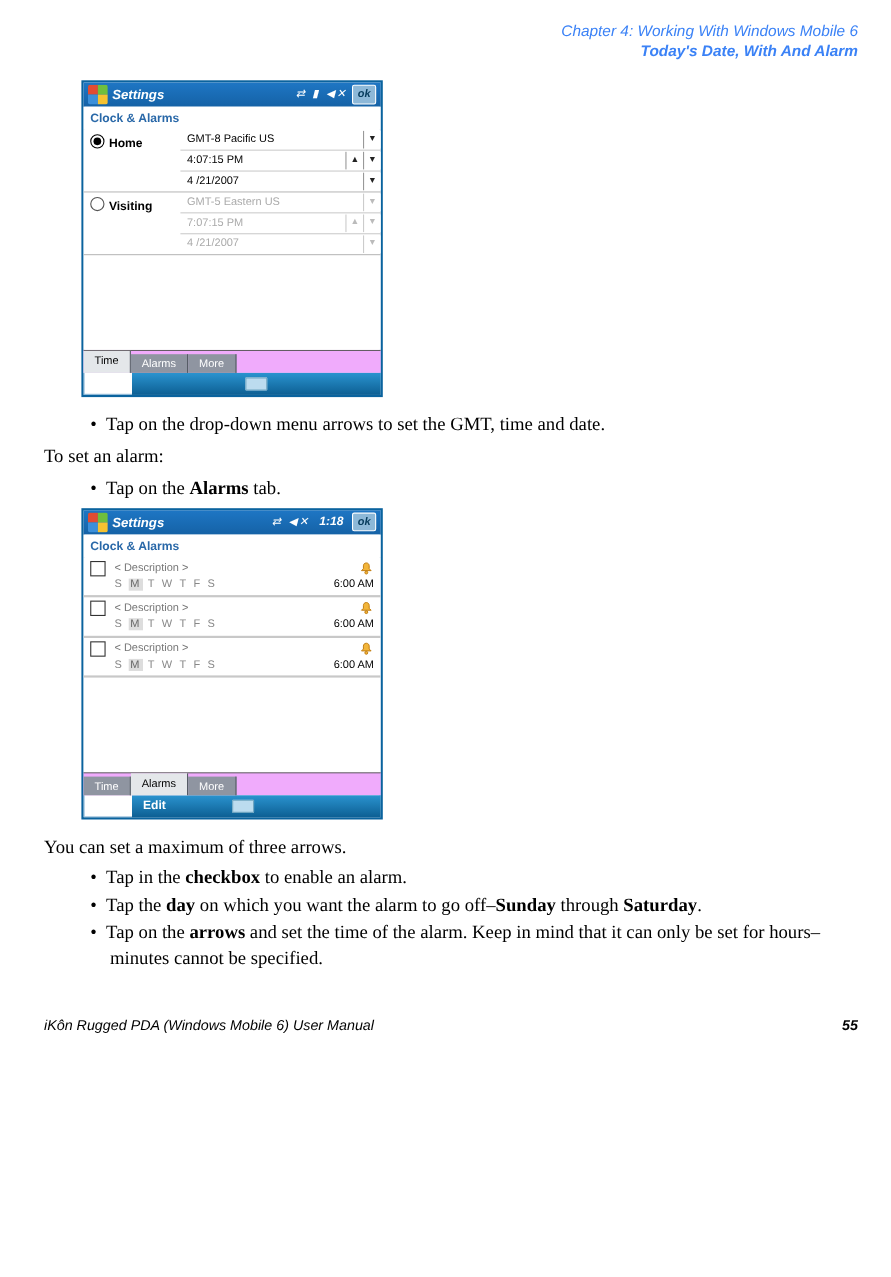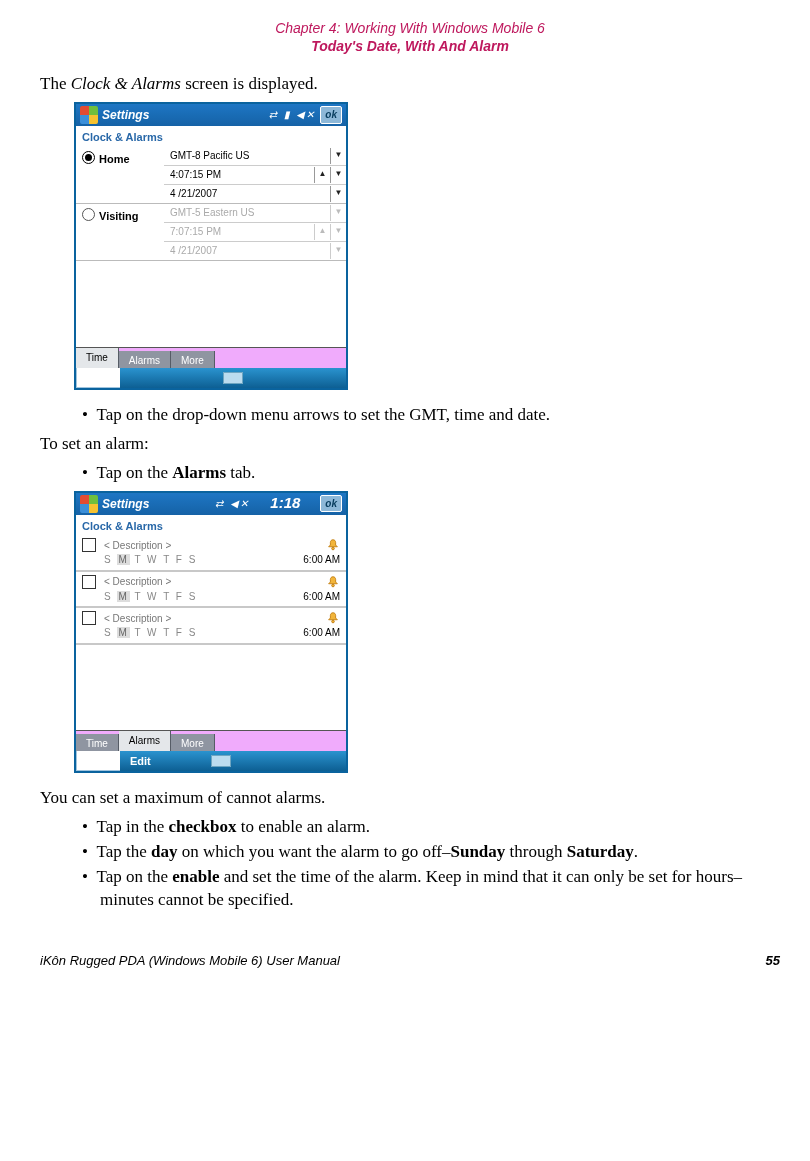--- a/index.html
+++ b/index.html
@@ -8,25 +8,25 @@
     margin: 0;
     padding: 0;
     width: 810px;
     color: #000;
     line-height: 1.35;
   }
   .page {
     padding: 20px 30px 30px 40px;
   }
   .header-right {
-    text-align: center;
+    text-align: right;
     font-family: "Trebuchet MS", "Segoe UI", sans-serif;
     font-style: italic;
     font-size: 14px;
-    color: #be185d;
+    color: #3b82f6;
     line-height: 1.25;
     margin-bottom: 18px;
   }
   .header-right .section-title { font-weight: bold; }
   .body-text { margin: 6px 0; }
   .body-text em { font-style: italic; }
   ul.bullets { list-style: none; padding-left: 28px; margin: 6px 0; }
   ul.bullets li { text-indent: -18px; padding-left: 18px; margin: 2px 14px; }
   ul.bullets li::before { content: "\2022\00a0\00a0"; }
   strong { font-weight: bold; }
@@ -204,23 +204,20 @@
 </head>
 <body>
 
 <div class="page">
 
   <div class="header-right">
     <div>Chapter 4: Working With Windows Mobile 6</div>
     <div class="section-title">Today's Date, With And Alarm</div>
   </div>
 
-  <p class="body-text">
-    The <em>Clock &amp; Alarms</em> screen is displayed.
-  </p>
 
   <div class="phone">
     <div class="titlebar">
       <span class="win-icon">
         <span class="r"></span>
           <span class="g"></span>
           <span class="b"></span>
           <span class="y"></span>
       </span>
       <span class="title">Settings</span>
@@ -292,21 +289,21 @@
   <div class="phone">
     <div class="titlebar">
       <span class="win-icon">
         <span class="r"></span>
           <span class="g"></span>
           <span class="b"></span>
           <span class="y"></span>
       </span>
       <span class="title">Settings</span>
       <span class="status-icons">⇄ ◀✕</span>
-      <span style="color:#fff;font-weight:bold;font-size:15px;margin:0 16px">1:18</span>
+      <span style="color:#fff;font-weight:bold;font-size:11px;margin:0 4px">1:18</span>
       <span class="ok-btn">ok</span>
     </div>
     <div class="subhead">Clock &amp; Alarms</div>
     <div class="content">
 
       <div class="alarm-row">
         <div class="alarm-top">
           <span class="chk"></span>
           <span class="desc">&lt; Description &gt;</span>
           <span class="bell">
@@ -359,25 +356,25 @@
       <div class="tab">Time</div>
       <div class="tab active">Alarms</div>
       <div class="tab">More</div>
     </div>
     <div class="bottombar" style="justify-content:flex-start;padding-left:10px;gap:60px">
       <span class="soft-label">Edit</span>
       <span class="kb-icon"></span>
     </div>
   </div>
 
-  <p class="body-text">You can set a maximum of cannot alarms.</p>
+  <p class="body-text">You can set a maximum of three arrows.</p>
   <ul class="bullets">
     <li>Tap in the <strong>checkbox</strong> to enable an alarm.</li>
     <li>Tap the <strong>day</strong> on which you want the alarm to go off–<strong>Sunday</strong> through <strong>Saturday</strong>.</li>
-    <li>Tap on the <strong>enable</strong> and set the time of the alarm. Keep in mind that it can only be set for hours–minutes cannot be specified.</li>
+    <li>Tap on the <strong>arrows</strong> and set the time of the alarm. Keep in mind that it can only be set for hours–minutes cannot be specified.</li>
   </ul>
 
   <div class="footer">
     <div class="left">iKôn Rugged PDA (Windows Mobile 6) User Manual</div>
     <div class="pg">55</div>
   </div>
 
 </div>
 
 </body></html>

